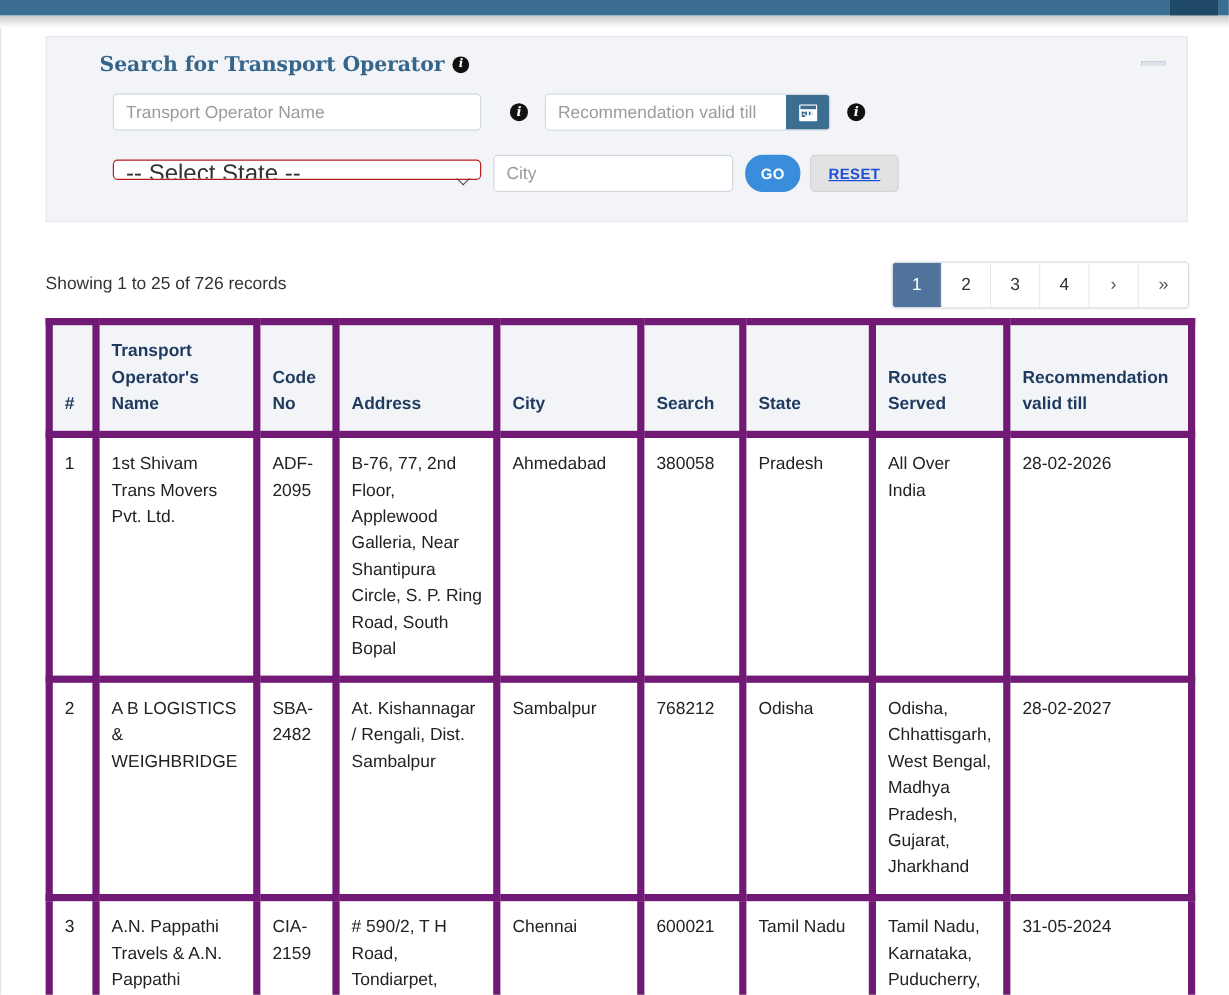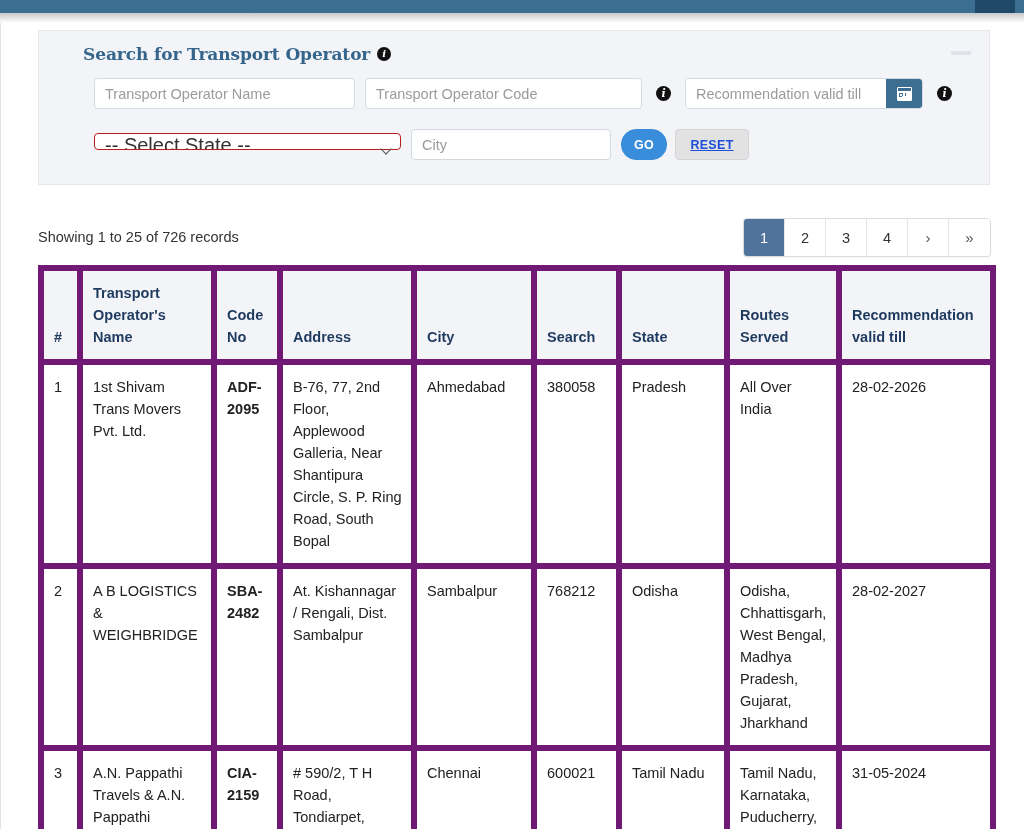--- a/index.html
+++ b/index.html
@@ -93,21 +93,21 @@
     border: 1px solid #d3d9e0;
     border-radius: 4px;
     background: #ffffff;
     font-family: "Liberation Sans", sans-serif;
     font-size: 14.5px;
     color: #333333;
     padding: 0 10px;
     outline: none;
   }
   .inp::placeholder { color: #9b9b9b; }
-  .w-name  { width: 261px; }
+  .w-name  { width: 307px; }
   .w-code  { width: 277px; }
   .w-city  { width: 200px; }
 
   .gap14 { width: 14px; }
   .gap10 { width: 10px; }
   .gap8  { width: 8px; }
 
   .date-wrap {
     display: flex; align-items: stretch;
     height: 31px;
@@ -257,21 +257,21 @@
     vertical-align: bottom;
     height: 88px;
     text-align: left;
   }
   table.grid td {
     background: #ffffff;
     color: #222222;
   }
   .c0 { width: 39px; }
   .c1 { width: 134px; }
-  .c2 { width: 66px; font-weight: bold; }
+  .c2 { width: 66px; }
   .c3 { width: 134px; }
   .c4 { width: 120px; }
   .c5 { width: 85px; }
   .c6 { width: 108px; }
   .c7 { width: 112px; }
   .c8 { width: 154px; }
 </style>
 </head>
 <body>
 
@@ -287,21 +287,20 @@
     <div class="panel-head">
       <span class="panel-title">Search for Transport Operator</span>
       <span class="info-icon title-i">i</span>
     </div>
 
     <div class="collapse-btn"></div>
 
     <div class="field-row row1">
       <input class="inp w-name" type="text" placeholder="Transport Operator Name" style="">
       <span class="gap10"></span>
-      <input class="inp w-code" type="text" placeholder="Transport Operator Code" style="">
       <span class="gap14"></span>
       <span class="info-icon">i</span>
       <span class="gap14"></span>
       <span class="date-wrap">
         <input class="inp" type="text" placeholder="Recommendation valid till" style="">
         <span class="cal-btn">
           <span class="cal-glyph"></span>
         </span>
       </span>
       <span class="gap14"></span>

